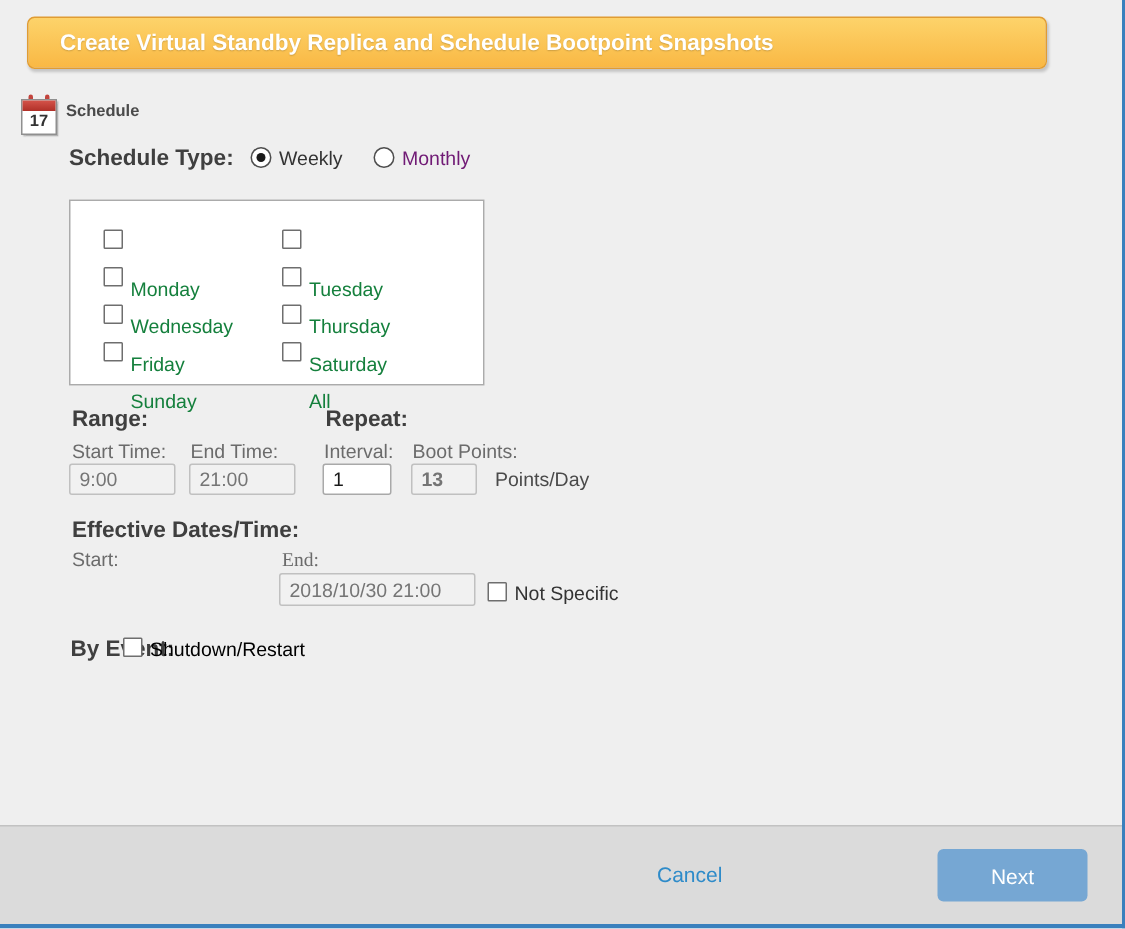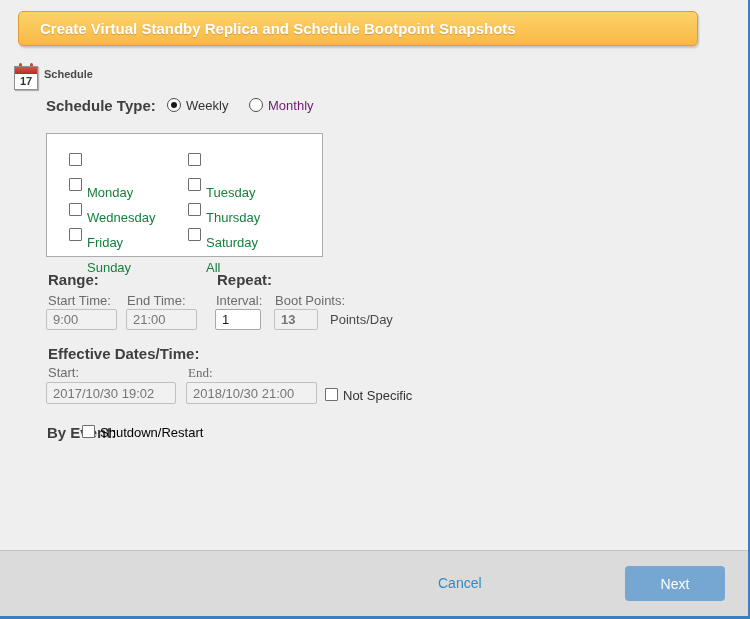--- a/index.html
+++ b/index.html
@@ -201,21 +201,20 @@
 
   <div class="lbl-bold" style="left:217px; top:271px;">Repeat:</div>
   <div class="lbl-gray" style="left:216px; top:293px;">Interval:</div>
   <input class="txt enabled" type="text" style="left: 215px; top: 309px; width: 46px; height: 21px;" value="1">
   <div class="lbl-gray" style="left:275px; top:293px;">Boot Points:</div>
   <input class="txt" type="text" style="left: 274px; top: 309px; width: 44px; height: 21px; font-weight: bold;" value="13">
   <div class="lbl-plain" style="left:330px; top:312px; color:#4a4a4a;">Points/Day</div>
 
   <div class="lbl-bold" style="left:48px; top:345px;">Effective Dates/Time:</div>
   <div class="lbl-gray" style="left:48px; top:365px;">Start:</div>
-  <input class="txt" type="text" style="left: 46px; top: 382px; width: 130px; height: 22px;" value="2017/10/30 19:02">
   <div class="lbl-gray" style="left:188px; top:365px;font-family:Liberation Serif, serif;">End:</div>
   <input class="txt" type="text" style="left: 186px; top: 382px; width: 131px; height: 22px;" value="2018/10/30 21:00">
   <span class="checkbox" style="left:325px; top:388px;"></span>
   <div class="lbl-plain" style="left:343px; top:388px; color:#333;">Not Specific</div>
 
   <div class="lbl-bold" style="left:47px; top:424px;">By Event:</div>
   <span class="checkbox" style="left:82px; top:425px;"></span>
   <div class="lbl-plain" style="left:100px; top:425px; color:#000000;">Shutdown/Restart</div>
 
   <div class="footer"></div>

